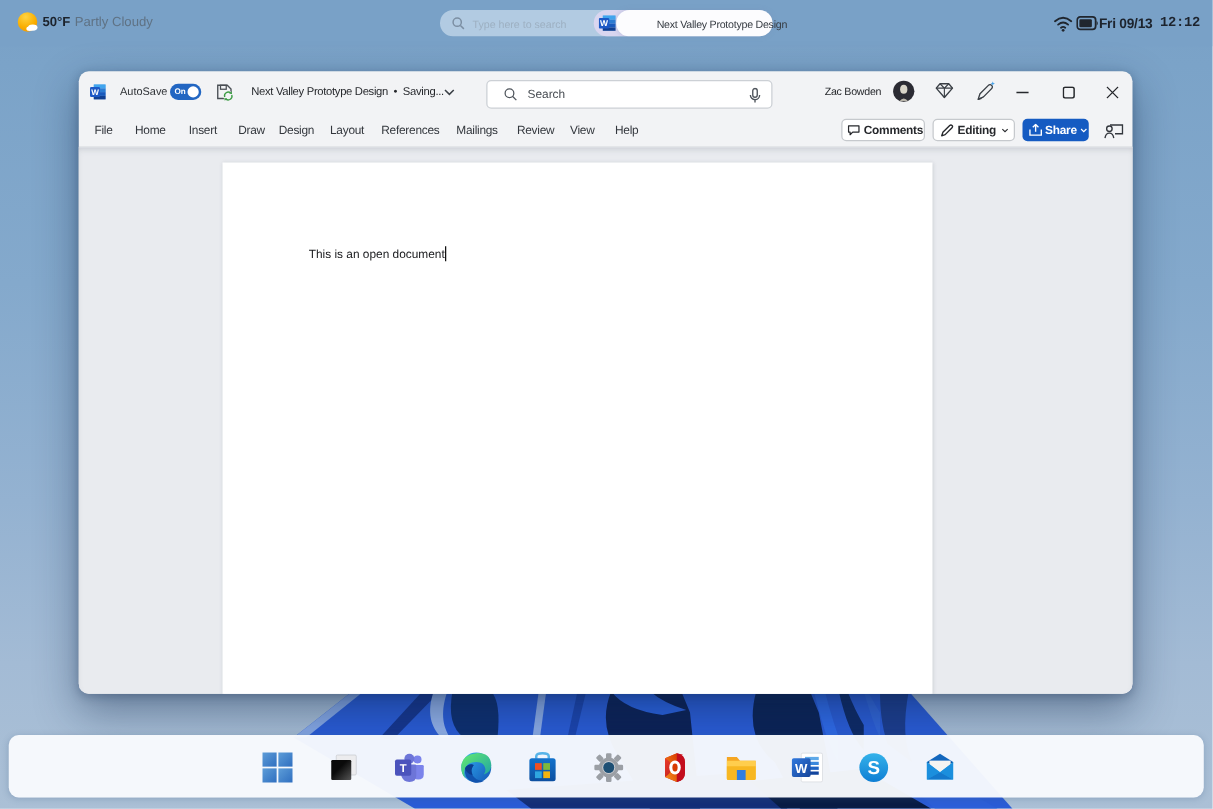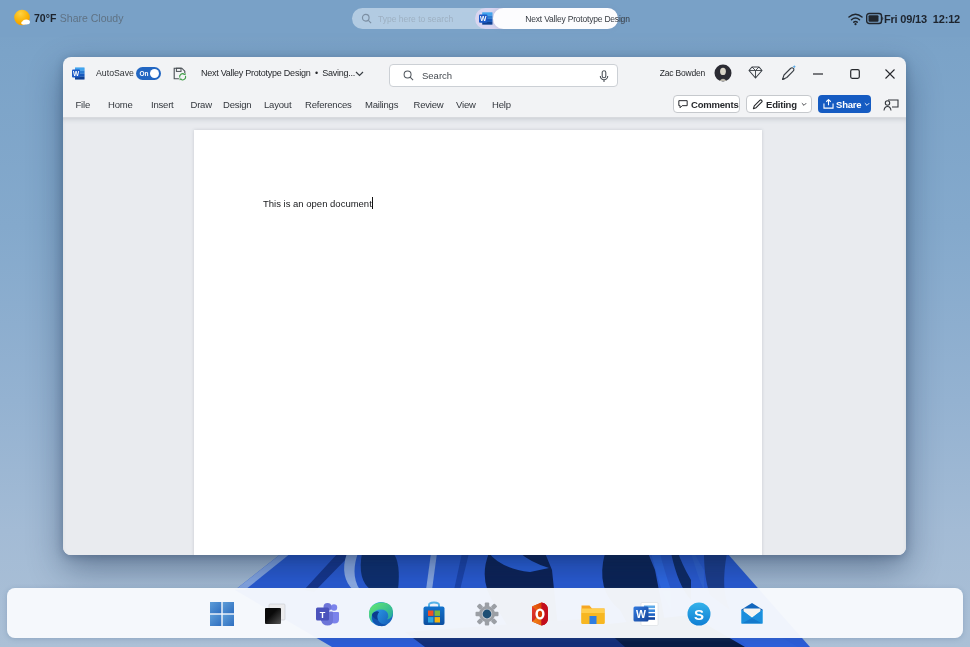--- a/index.html
+++ b/index.html
@@ -44,21 +44,21 @@
   #ribbon { left:0; top:33px; width:100%; height:27px; }
   .tab { position:absolute; top:0; height:27px; line-height:29px; font-size:9.5px; letter-spacing:-0.2px; color:#33373d; }
   .rbtn { position:absolute; top:5px; height:18px; border:1px solid #c6c9cd; border-radius:4px; background:#fff;
           display:flex; align-items:center; font-size:9.5px; letter-spacing:-0.2px; font-weight:bold; color:#26282c; }
   #sharebtn { position:absolute; top:5px; height:18px; border-radius:4px; background:#155bc2;
           display:flex; align-items:center; font-size:9.5px; letter-spacing:-0.2px; font-weight:bold; color:#fff; }
 
   
   #docarea { left:0; top:60px; width:100%; height:438px; background:#e9ebef;
              border-top:1px solid #d8dade; border-radius:0 0 8px 8px; overflow:hidden; box-shadow:inset 0 3px 5px -2px rgba(90,100,115,0.25); }
-  #page { position:absolute; left:131px; top:12px; width:568px; height:430px; background:#fff;
+  #page { position:absolute; left:115px; top:12px; width:568px; height:430px; background:#fff;
           box-shadow:0 0 3px rgba(100,110,125,0.25); }
   #dline { position:absolute; left:69px; top:67px; display:flex; align-items:center; }
   #dtext { font-size:9.5px; color:#17181b; white-space:nowrap; }
   #caret { width:1px; height:12px; background:#111; }
 
   
   #taskbar { left:7px; top:588px; width:956px; height:50px; border-radius:8px;
              background:rgba(248,250,253,0.965); box-shadow:0 1px 5px rgba(60,90,130,0.25); }
   .tico { position:absolute; top:601px; width:26px; height:26px; }
 </style>
@@ -92,22 +92,22 @@
         <radialGradient id="sg" cx="0.4" cy="0.25" r="0.9">
       <stop offset="0" stop-color="#ffd341"></stop>
           <stop offset="0.6" stop-color="#f9ae00"></stop>
           <stop offset="1" stop-color="#f09000"></stop>
     </radialGradient>
       </defs>
     <circle cx="9" cy="8.5" r="7.8" fill="url(#sg)"></circle>
     <ellipse cx="13.2" cy="13" rx="3.8" ry="2.5" fill="#fff"></ellipse>
     <ellipse cx="10.6" cy="14" rx="2.5" ry="1.8" fill="#fff"></ellipse>
   </svg>
-  <span id="temp">70°F</span>
-    <span id="cond">Share Cloudy</span>
+  <span id="temp">50°F</span>
+    <span id="cond">Partly Cloudy</span>
 </div>
 
 <div id="toppill" class="abs">
   <svg width="11" height="11" viewBox="0 0 12 12" style="margin-left:9px;">
     <circle cx="5.2" cy="5.2" r="3.6" fill="none" stroke="#7c8fa3" stroke-width="1.3"></circle>
     <line x1="8" y1="8" x2="11" y2="11" stroke="#7c8fa3" stroke-width="1.3"></line>
   </svg>
   <span id="searchtxt">Type here to search</span>
   <div id="wchip"></div>
   <svg width="14" height="13" viewBox="0 0 13 12" style="position:absolute;left:127px;top:4px;">
@@ -130,21 +130,21 @@
     <path d="M4.5,8.7 Q8.5,5.3 12.5,8.7" fill="none" stroke="#20262e" stroke-width="1.5" stroke-linecap="round"></path>
     <path d="M6.8,11.2 Q8.5,9.8 10.2,11.2" fill="none" stroke="#20262e" stroke-width="1.5" stroke-linecap="round"></path>
     <circle cx="8.5" cy="13.2" r="1.1" fill="#20262e"></circle>
   </svg>
   <svg width="18" height="13" viewBox="0 0 18 13" style="margin-left:2px;">
     <rect x="0.7" y="1.5" width="14.8" height="10" rx="2.5" fill="none" stroke="#20262e" stroke-width="1.4"></rect>
     <rect x="2.5" y="3.3" width="10" height="6.4" rx="1" fill="#20262e"></rect>
     <path d="M16.3,4.5 L16.3,8.5 Q18.2,6.5 16.3,4.5 Z" fill="#20262e"></path>
   </svg>
   <span class="d" style="margin-left:0;">Fri 09/13</span>
-  <span class="d" style="margin-left:6px;">12:12</span>
+  <span class="d" style="margin-left:6px;font-family:Liberation Mono, monospace;">12:12</span>
 </div>
 
 <div id="win" class="abs">
   <div id="ribbon" class="abs">
     <span class="tab" style="left:12.5px;">File</span>
     <span class="tab" style="left:45px;">Home</span>
     <span class="tab" style="left:88px;">Insert</span>
     <span class="tab" style="left:127.5px;">Draw</span>
     <span class="tab" style="left:160px;">Design</span>
     <span class="tab" style="left:201px;">Layout</span>

